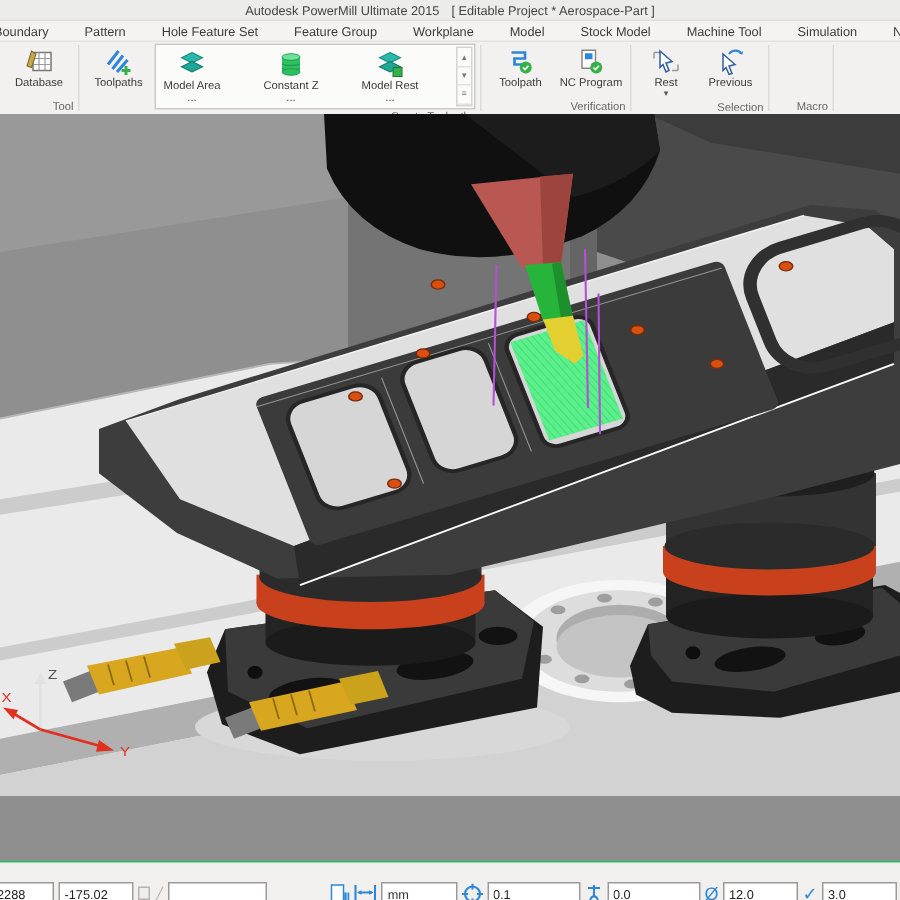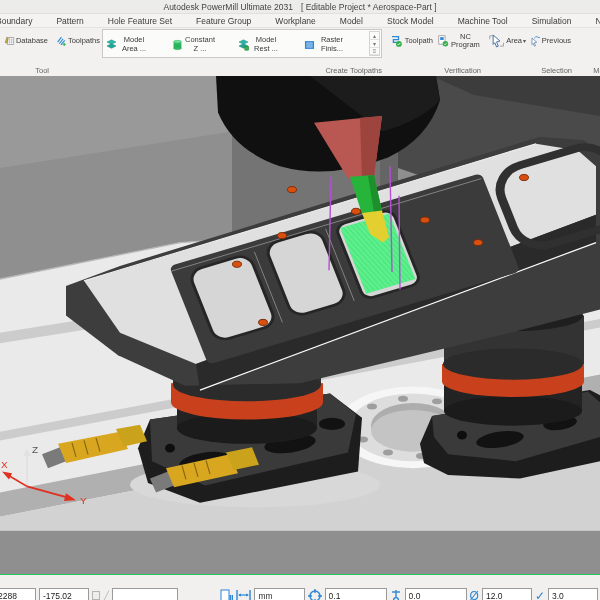--- a/index.html
+++ b/index.html
@@ -13,21 +13,21 @@
   .menubar { height:14px; background:#f4f3f2; display:flex; align-items:center; gap:0; overflow:hidden; border-bottom:1px solid #e3e2e1; }
   .menutab { padding:0 12px; white-space:nowrap; font-size:8.5px; color:#3b3b3b; cursor:default; }
   .menutab:first-child { margin-left:-16px; }
 
   
   .ribbon { height:48px; background:#f2f1f0; display:flex; align-items:stretch; overflow:hidden; }
   .rgroup { display:flex; flex-direction:column; padding:1px 3px 0 3px; position:relative; }
   .rsep { width:1px; background:#dcdbda; margin:2px 0; }
   .rbuttons { flex:1; display:flex; align-items:flex-start; gap:1px; }
   .rlabel { height:10px; text-align:right; font-size:7.5px; color:#666; white-space:nowrap; }
-  .rbtn { width:46px; display:flex; align-items:center; gap:1px; padding-top:2px; border:1px solid transparent; border-radius:2px; cursor:default; }
+  .rbtn { width:46px; display:flex; flex-direction:column; align-items:center; gap:1px; padding-top:2px; border:1px solid transparent; border-radius:2px; cursor:default; }
   .rbtn .blabel { font-size:7.5px; line-height:1.1; text-align:center; color:#3a3a3a; white-space:pre-line; }
   .rbtn svg { display:block; }
   .gallery { display:flex; border:1px solid #c9c8c7; background:#fbfbfa; padding:1px;gap:20px; }
   .gscroll { display:flex; flex-direction:column; width:11px; border:1px solid #d5d4d3; margin-left:1px; }
   .gscroll span { flex:1; display:flex; align-items:center; justify-content:center; font-size:6px; color:#777; border-bottom:1px solid #e2e1e0; }
   .caret { font-size:6px; color:#555; line-height:1; }
 
   
   .viewport { height:498px; position:relative; background:#8f8f8f; }
   .viewport svg { display:block; }
@@ -42,21 +42,21 @@
   .sico { color:var(--accent-blue); font-size:11px; display:flex; align-items:center; }
   .sico svg { display:block; }
   .mini-toggle { width:9px; height:9px; border:1px solid #b5b4b3; background:#eeedec; display:inline-block; }
   .grey-glyph { color:#b5b4b3; font-size:9px; }
   .units-box { width:54px; height:15px; border:1px solid #9a9a9a; background:#fff; font-size:8.5px; padding:0 3px; display:flex; align-items:center; }
 </style>
 </head>
 <body>
 
 <div class="titlebar">
-  <span>Autodesk PowerMill Ultimate 2031</span>
+  <span>Autodesk PowerMill Ultimate 2015</span>
   <span>[ Editable Project * Aerospace-Part ]</span>
 </div>
 
 <div class="menubar">
   <span class="menutab">Boundary</span>
   <span class="menutab">Pattern</span>
   <span class="menutab">Hole Feature Set</span>
   <span class="menutab">Feature Group</span>
   <span class="menutab">Workplane</span>
   <span class="menutab">Model</span>
@@ -111,27 +111,20 @@
           <span class="blabel">Constant Z ...</span>
         </div>
         <div class="rbtn">
           <svg width="20" height="18" viewBox="0 0 20 18">
             <polygon points="10,1 17,4.5 10,8 3,4.5" fill="var(--teal-icon)" stroke="#168a7c" stroke-width="0.7"></polygon>
             <polygon points="10,7 17,10.5 10,14 3,10.5" fill="#1fa898" stroke="#127568" stroke-width="0.7"></polygon>
             <rect x="12" y="11" width="6" height="6" fill="var(--verify-green)" stroke="#1d7a30" stroke-width="0.7"></rect>
           </svg>
           <span class="blabel">Model Rest ...</span>
         </div>
-        <div class="rbtn">
-          <svg width="20" height="18" viewBox="0 0 20 18">
-            <rect x="3" y="3" width="14" height="12" fill="var(--accent-blue)"></rect>
-            <path d="M5 6h10M5 9h10M5 12h10" stroke="#cfe6fa" stroke-width="1.4"></path>
-          </svg>
-          <span class="blabel">Raster Finis...</span>
-        </div>
         <div class="gscroll">
           <span>▴</span>
           <span>▾</span>
           <span>≡</span>
         </div>
       </div>
     </div>
     <div class="rlabel">Create Toolpaths</div>
   </div>
   <div class="rsep"></div>
@@ -160,21 +153,21 @@
   </div>
   <div class="rsep"></div>
 
   <div class="rgroup">
     <div class="rbuttons">
       <div class="rbtn" style="width:40px">
         <svg width="20" height="18" viewBox="0 0 20 18">
           <path d="M2 3v4M2 3h4M18 15h-4M18 15v-4" stroke="#999" stroke-width="1" fill="none"></path>
           <polygon points="6,2 14,9 10,10 12,15 10,16 8,11 6,13" fill="#fff" stroke="#2e5f9e" stroke-width="1"></polygon>
         </svg>
-        <span class="blabel">Area</span>
+        <span class="blabel">Rest</span>
         <span class="caret">▾</span>
       </div>
       <div class="rbtn" style="width:44px">
         <svg width="20" height="18" viewBox="0 0 20 18">
           <polygon points="5,4 13,11 9,12 11,17 9,17.5 7,13 5,15" fill="#fff" stroke="#2e5f9e" stroke-width="1"></polygon>
           <path d="M9 4c2-3 7-3 8 0" stroke="var(--accent-blue)" stroke-width="1.4" fill="none"></path>
           <polygon points="17.8,4.5 15.5,3.2 18.5,2.2" fill="var(--accent-blue)"></polygon>
         </svg>
         <span class="blabel">Previous</span>
       </div>

